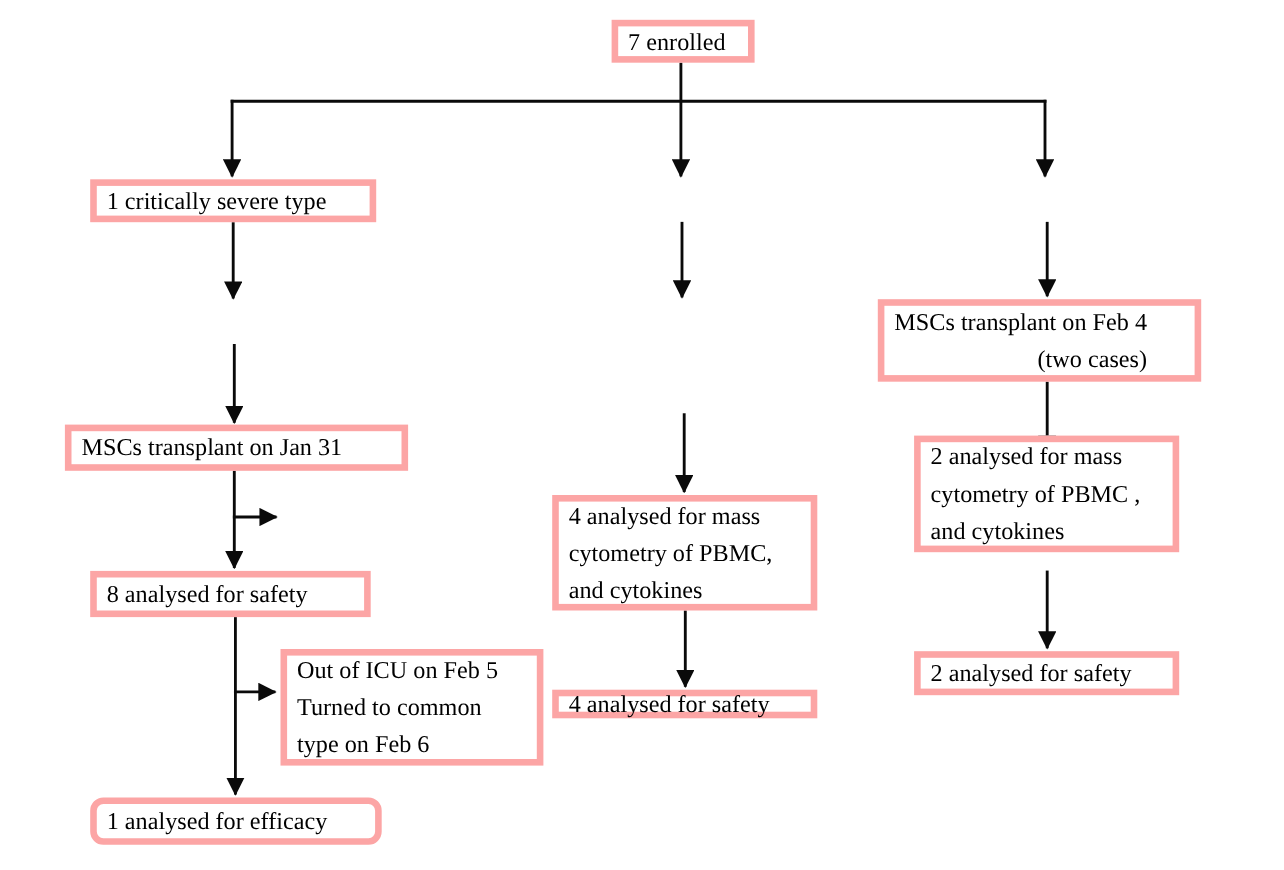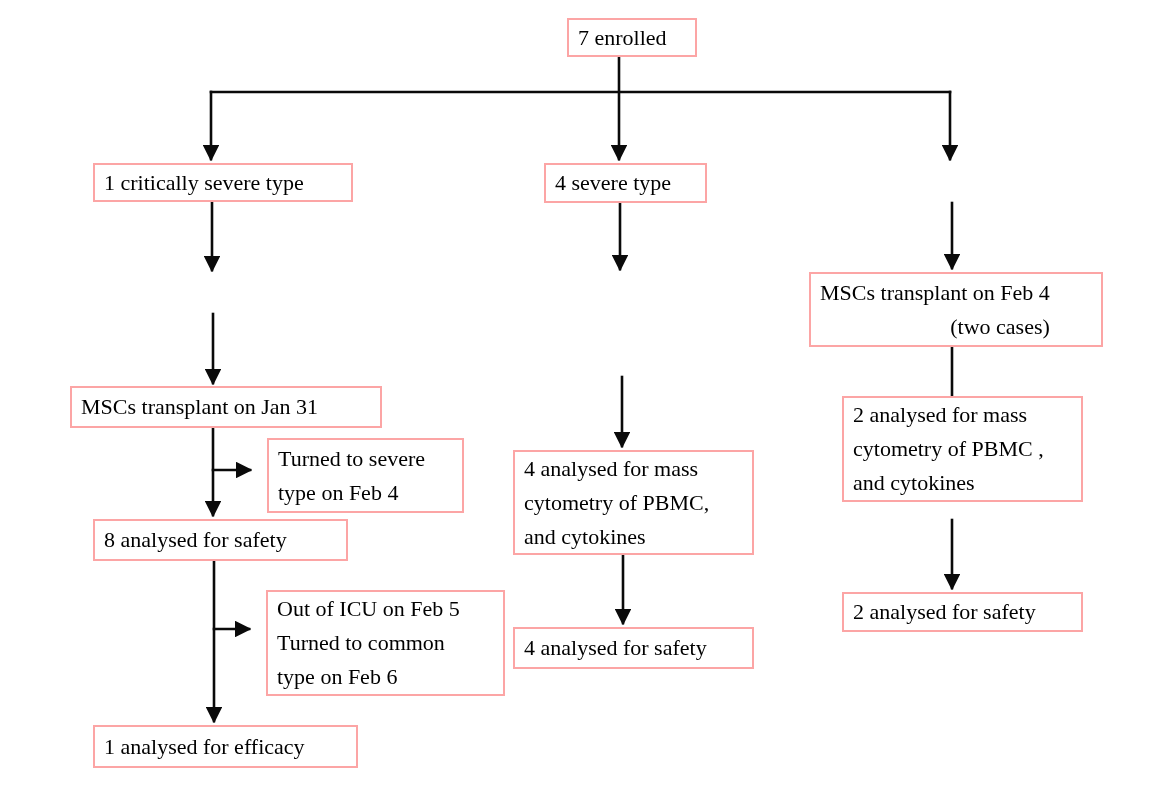--- a/index.html
+++ b/index.html
@@ -13,29 +13,28 @@
     overflow: hidden;
   }
   .wires {
     position: absolute;
     left: 0; top: 0;
     width: 1167px; height: 791px;
   }
   .box {
     position: absolute;
     box-sizing: border-box;
-    border: 2px solid #fca5a5;
+    border: 6px solid #fca5a5;
     background: #ffffff;
     display: flex;
     align-items: center;
     padding: 0 9px;
     font-size: 22px;
     line-height: 34px;
     white-space: pre;
-    margin-left: 11px;
   }
 </style>
 </head>
 <body>
 
 <div class="canvas">
 
   <svg class="wires" viewBox="0 0 1167 791" xmlns="http://www.w3.org/2000/svg">
     <defs>
       <marker id="arrow" viewBox="0 0 10 10" refX="8.5" refY="5" markerWidth="6.4" markerHeight="6.4" orient="auto-start-reverse">
@@ -63,43 +62,40 @@
       <line x1="952" y1="203" x2="952" y2="268" marker-end="url(#arrow)"></line>
       <line x1="952" y1="347" x2="952" y2="410" marker-end="url(#arrow)"></line>
       <line x1="952" y1="520" x2="952" y2="588" marker-end="url(#arrow)"></line>
     </g>
   </svg>
 
   <div class="box" style="left:556px; top:18px; width:130px; height:39px;">7 enrolled</div>
 
   <div class="box" style="left:82px; top:163px; width:260px; height:39px;">1 critically severe type</div>
 
-  <div class="box" style="left:533px; top:163px; width:163px; height:40px;">4 severe type</div>
 
 
 
   <div class="box" style="left:59px; top:386px; width:312px; height:42px;">MSCs transplant on Jan 31</div>
 
-  <div class="box" style="left:256px; top:438px; width:197px; height:75px;">Turned to severe
-type on Feb 4</div>
 
   <div class="box" style="left:82px; top:519px; width:255px; height:42px;">8 analysed for safety</div>
 
   <div class="box" style="left:255px; top:590px; width:239px; height:106px;">Out of ICU on Feb 5
 Turned to common
 type on Feb 6</div>
 
-  <div class="box" style="left:82px; top:725px; width:265px; height:43px;">1 analysed for efficacy</div>
+  <div class="box" style="left:82px; top:725px; width:265px; height:43px;border-radius:12px;">1 analysed for efficacy</div>
 
 
   <div class="box" style="left:502px; top:450px; width:241px; height:105px;font-family:Liberation Serif, serif;">4 analysed for mass
 cytometry of PBMC,
 and cytokines</div>
 
-  <div class="box" style="left:502px; top:627px; width:241px; height:42px;">4 analysed for safety</div>
+  <div class="box" style="left:502px; top:627px; width:241px; height:26px;">4 analysed for safety</div>
 
   <div class="box" style="left:798px; top:272px; width:294px; height:75px;text-align:right;">MSCs transplant on Feb 4
 (two cases)</div>
 
   <div class="box" style="left:831px; top:396px; width:241px; height:106px;">2 analysed for mass
 cytometry of PBMC ,
 and cytokines</div>
 
   <div class="box" style="left:831px; top:592px; width:241px; height:40px;">2 analysed for safety</div>
 

